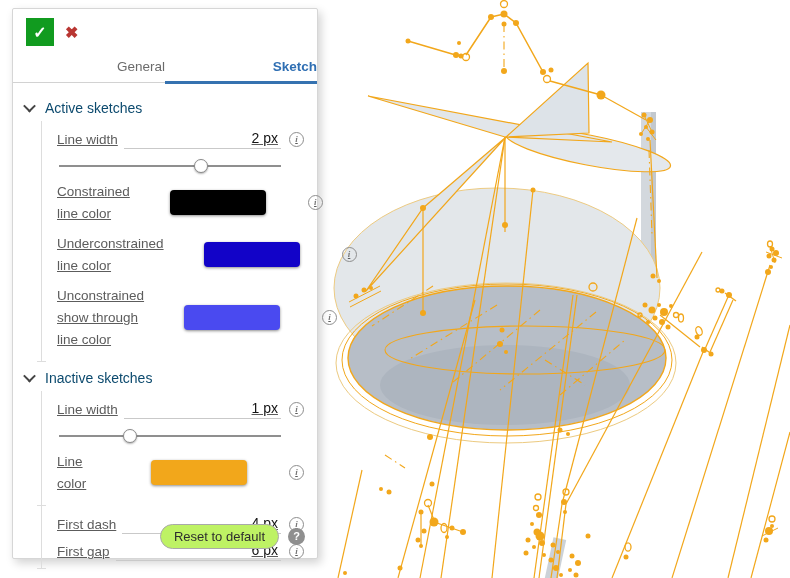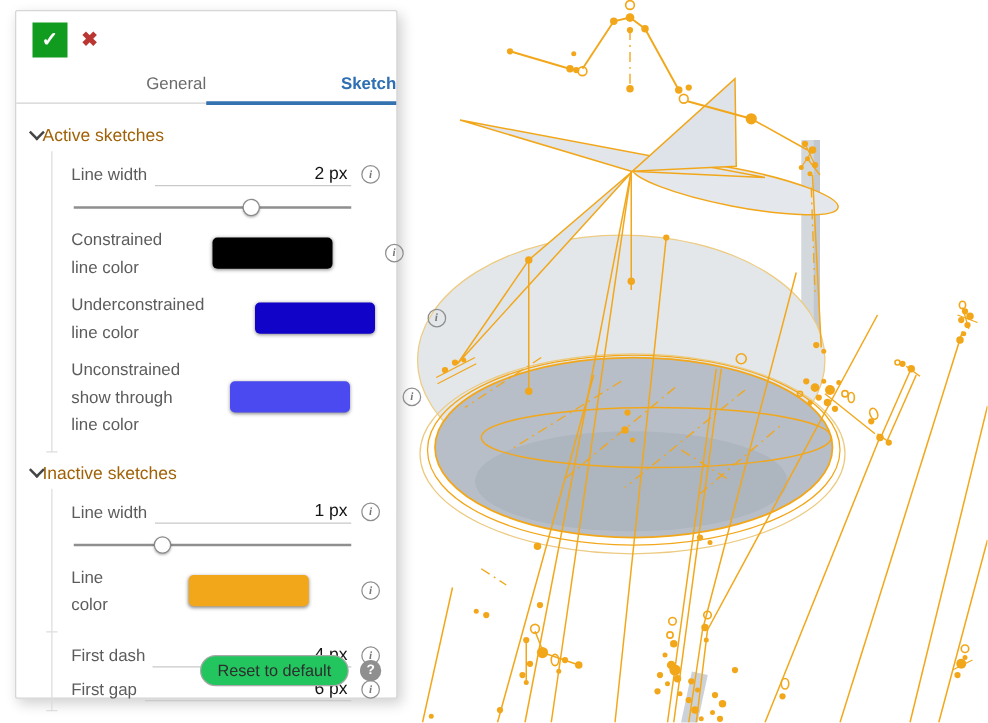--- a/index.html
+++ b/index.html
@@ -13,44 +13,44 @@
          box-shadow:3px 4px 10px rgba(0,0,0,.18);}
   .hdr{height:42px;display:flex;align-items:center;padding:2px 10px 0 13px;}
   .hdr .title{flex:1;font-size:15px;font-weight:bold;color:#333;}
   .btn-check{width:28px;height:28px;background:#119B1F;color:#fff;display:flex;align-items:center;
              justify-content:center;font-size:16px;font-weight:bold;margin-right:9px;cursor:pointer;}
   .btn-close{color:#B93632;font-size:16px;font-weight:bold;cursor:pointer;padding:2px;}
   .tabs{display:flex;border-bottom:1px solid #d2d2d2;}
   .tab{flex:1;text-align:right;font-size:13.5px;padding:6px 0 7px;color:#6b6b6b;cursor:pointer;}
   .tab.active{color:#2F6FB3;font-weight:bold;border-bottom:3px solid #3572b0;margin-bottom:-2px;}
   .pbody{padding:9px 13px 0 10px;font-size:13.5px;color:#5c5c5c;}
-  .sec-h{display:flex;align-items:center;height:25px;color:#a16207;font-size:14px;
+  .sec-h{display:flex;align-items:center;gap:11px;height:25px;color:#0c4a6e;font-size:14px;
          margin:3px 0 1px 2px;cursor:pointer;}
   .chev{width:7px;height:7px;border:solid #454545;border-width:0 0 2px 2px;
         transform:rotate(-45deg) translate(1px,-1px);flex:none;}
-  .sec-body{margin-left:18px;border-left:1px solid #ddd;padding:1px 0 3px 15px;position:relative;}
+  .sec-body{margin-left:18px;border-left:1px solid #ddd;padding:1px 0 3px 15px;position:relative;text-decoration:underline;}
   .sec-body:after{content:'';position:absolute;left:-5px;bottom:0;width:9px;height:1px;background:#ddd;}
   .frow{display:flex;align-items:flex-end;margin:8px 0 5px;}
   .frow .lbl{flex:none;padding-bottom:2px;}
   .iline{flex:1;margin-left:6px;border-bottom:1px solid #c9c9c9;text-align:right;
          padding:0 3px 2px 0;cursor:text;}
   .ivalue{font-size:14px;color:#141414;}
   .info{width:13px;height:13px;border:1px solid #8e8e8e;border-radius:50%;color:#777;flex:none;
         font-size:9px;line-height:13px;text-align:center;margin-left:8px;margin-bottom:2px;
         font-family:"Liberation Serif",serif;font-style:italic;font-weight:bold;cursor:default;}
   .slider{position:relative;height:2px;background:#8f8f8f;margin:16px 23px 14px 2px;cursor:pointer;}
   .handle{position:absolute;top:-6.5px;width:14px;height:14px;background:#fff;border:1.5px solid #8a8a8a;
           border-radius:50%;transform:translateX(-50%);box-sizing:border-box;box-shadow:0 1px 2px rgba(0,0,0,.3);}
   .crow{display:flex;align-items:center;margin:9px 0;gap:34px;}
   .crow .lbl{flex:1;padding-right:6px;line-height:1.6;}
   .swatch{width:96px;height:25px;border-radius:4px;flex:none;cursor:pointer;
           box-shadow:0 1px 3px rgba(0,0,0,.45);}
   .crow .info{margin-bottom:0;}
   .footer{position:absolute;right:12px;bottom:9px;display:flex;align-items:center;gap:9px;}
-  .reset-btn{border:1px solid #a9a9a9;border-radius:13px;background:#22c55e;color:#2e2e2e;
+  .reset-btn{border:1px solid #a9a9a9;border-radius:13px;background:#bef264;color:#2e2e2e;
              font-size:13px;padding:4px 13px;cursor:pointer;font-family:inherit;}
   .help{width:17px;height:17px;border-radius:50%;background:#8f8f8f;color:#fff;font-size:11px;
         font-weight:bold;line-height:17px;text-align:center;cursor:pointer;}
 </style>
 </head>
 <body>
 
 <div class="viewport">
 <svg width="790" height="578" viewBox="0 0 790 578">
 

